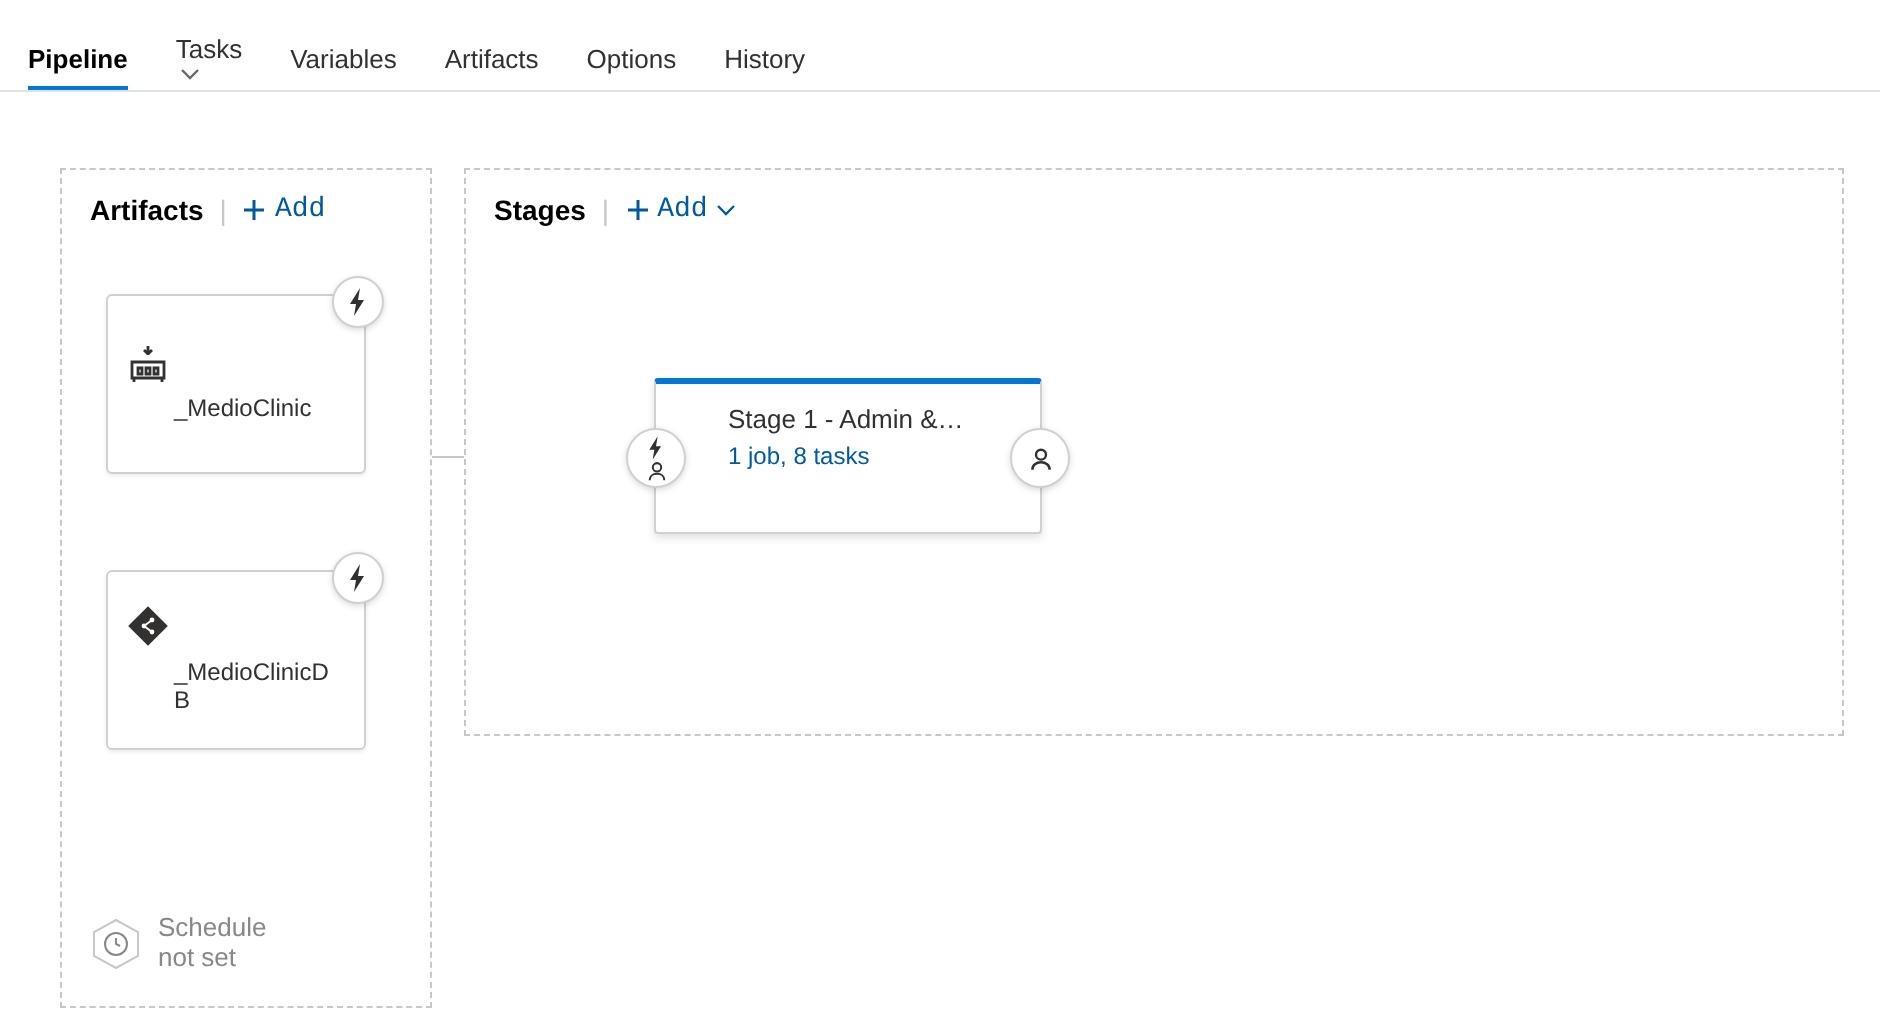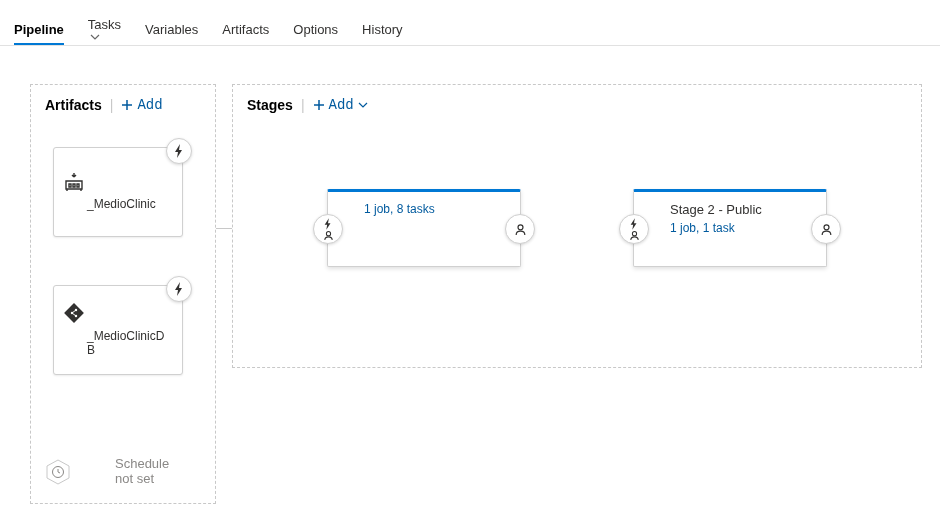--- a/index.html
+++ b/index.html
@@ -269,21 +269,21 @@
     </div>
 
     <div class="schedule">
       <div class="hexagon">
         <svg width="26" height="26" viewBox="0 0 26 26">
           <polygon points="13,1 24,7 24,19 13,25 2,19 2,7" fill="none" stroke="#c8c8c8" stroke-width="1"></polygon>
           <circle cx="13" cy="13" r="5.5" fill="none" stroke="#8a8886" stroke-width="1"></circle>
           <path d="M13 10v3l2 1" stroke="#8a8886" stroke-width="1" fill="none"></path>
         </svg>
       </div>
-      <div style="line-height:1.15;margin-left:36px;">
+      <div style="line-height:1.15;">
         <div>Schedule</div>
         <div>not set</div>
       </div>
     </div>
   </div>
 
   <div class="panel stages-panel">
     <div class="panel-header">
       <span>Stages</span>
       <span class="sep">|</span>
@@ -307,37 +307,19 @@
             <circle cx="6" cy="4" r="2.3" fill="none" stroke="#323130" stroke-width="1.1"></circle>
             <path d="M2 11c0-2.2 1.8-3.5 4-3.5s4 1.3 4 3.5" fill="none" stroke="#323130" stroke-width="1.1"></path>
           </svg>
       </div>
       <div class="stage-right-circle">
         <svg width="13" height="13" viewBox="0 0 12 12">
             <circle cx="6" cy="4" r="2.3" fill="none" stroke="#323130" stroke-width="1.1"></circle>
             <path d="M2 11c0-2.2 1.8-3.5 4-3.5s4 1.3 4 3.5" fill="none" stroke="#323130" stroke-width="1.1"></path>
           </svg>
       </div>
+      <div class="stage-title">Stage 1 - Admin &amp;…</div>
       <div class="stage-sub">1 job, 8 tasks</div>
     </div>
 
-    <div class="stage-card stage-2">
-      <div class="stage-left-circle">
-        <svg width="10" height="12" viewBox="0 0 12 14">
-            <path d="M7 0L2 8h3l-1 6 5-8H6L7 0z" fill="#323130"></path>
-          </svg>
-        <svg width="11" height="11" viewBox="0 0 12 12">
-            <circle cx="6" cy="4" r="2.3" fill="none" stroke="#323130" stroke-width="1.1"></circle>
-            <path d="M2 11c0-2.2 1.8-3.5 4-3.5s4 1.3 4 3.5" fill="none" stroke="#323130" stroke-width="1.1"></path>
-          </svg>
-      </div>
-      <div class="stage-right-circle">
-        <svg width="13" height="13" viewBox="0 0 12 12">
-            <circle cx="6" cy="4" r="2.3" fill="none" stroke="#323130" stroke-width="1.1"></circle>
-            <path d="M2 11c0-2.2 1.8-3.5 4-3.5s4 1.3 4 3.5" fill="none" stroke="#323130" stroke-width="1.1"></path>
-          </svg>
-      </div>
-      <div class="stage-title">Stage 2 - Public</div>
-      <div class="stage-sub">1 job, 1 task</div>
-    </div>
   </div>
 
 </div>
 
 </body></html>

